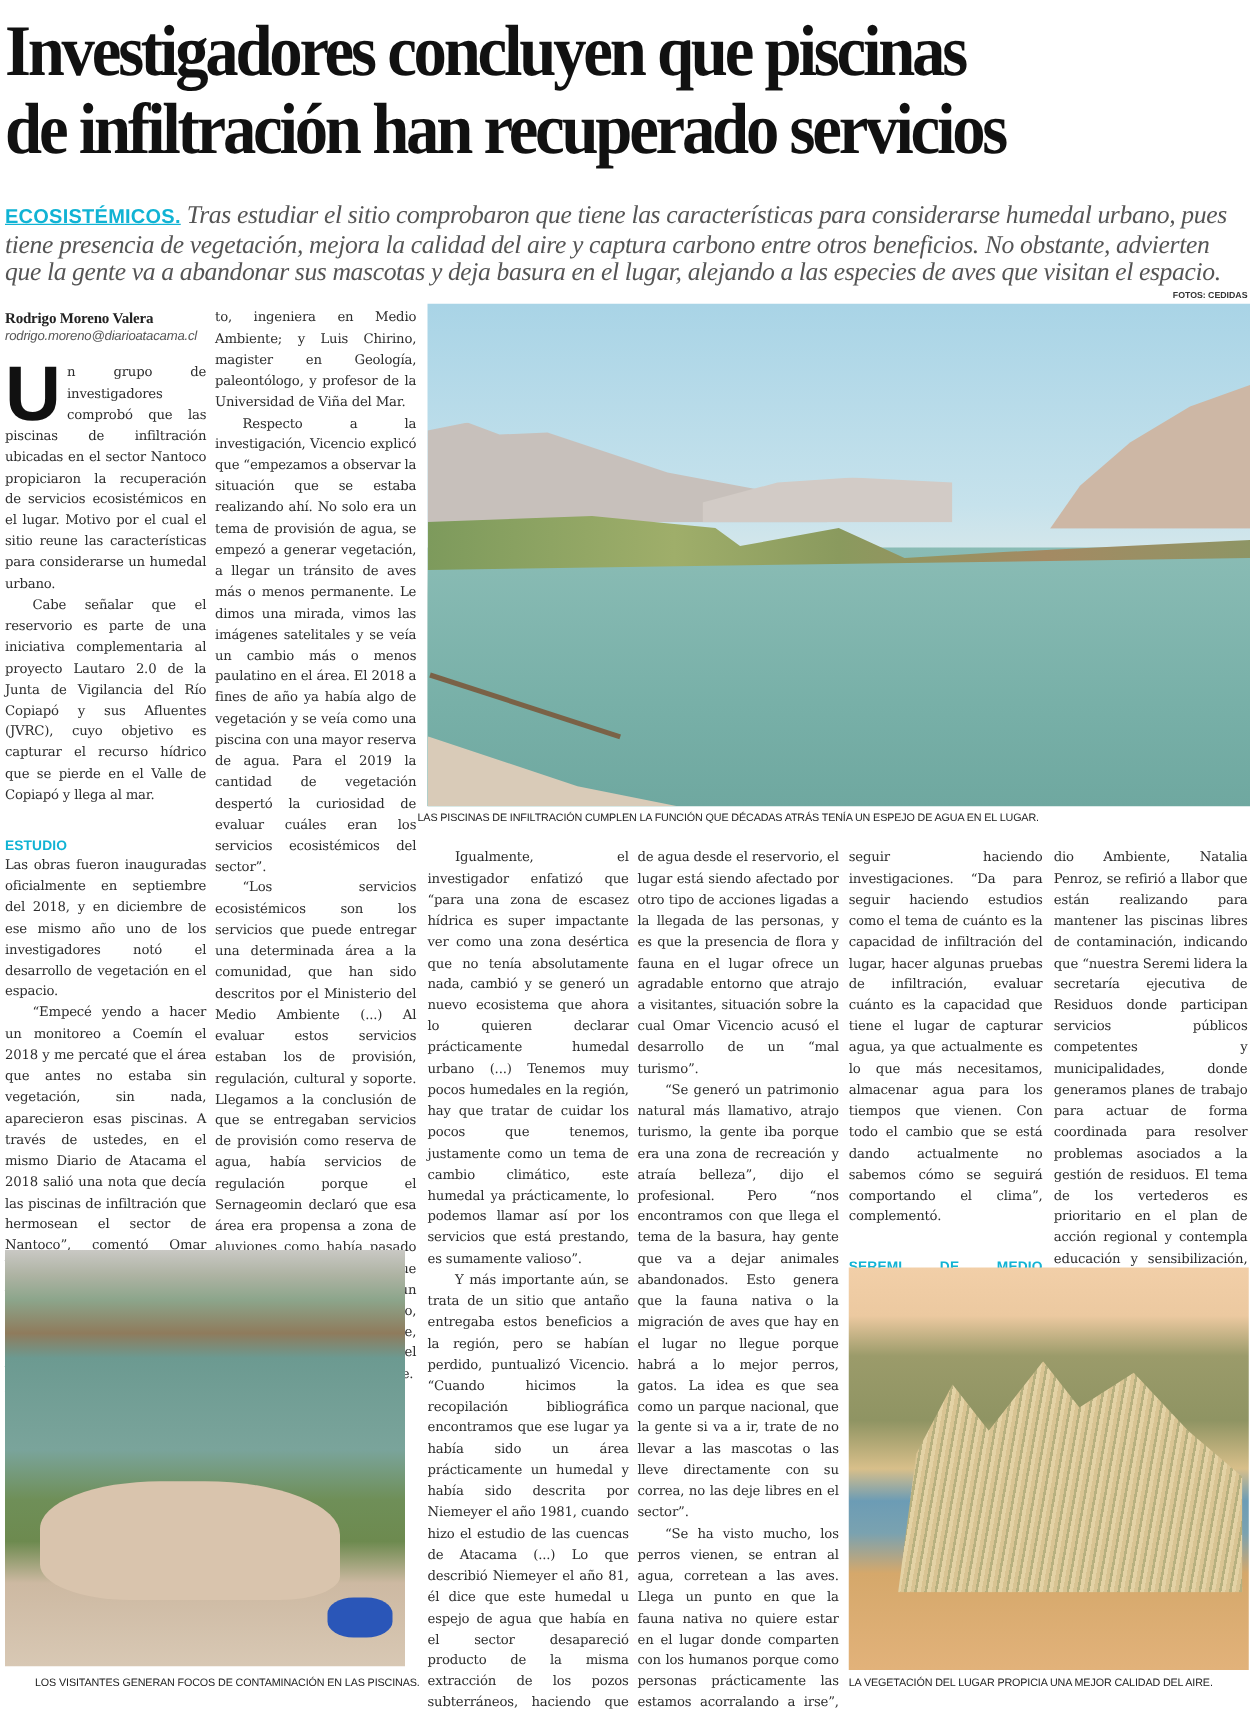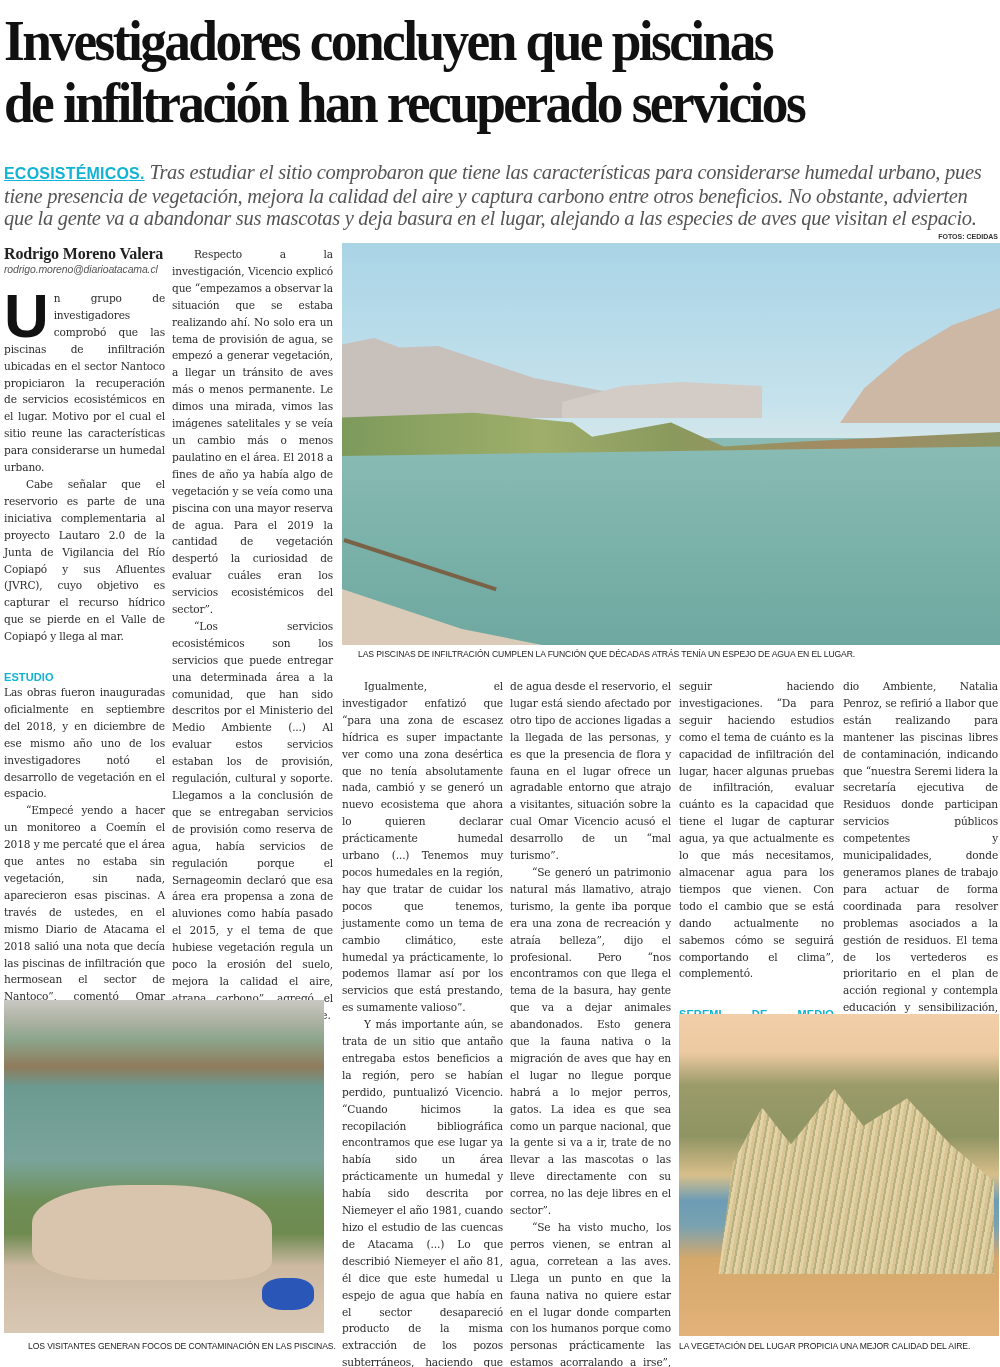--- a/index.html
+++ b/index.html
@@ -34,21 +34,21 @@
     position: absolute; font-size: 10.6px; line-height: 16.9px; text-align: justify;
     color: #2c2c2c; letter-spacing: -0.15px;
   }
   .col p { text-indent: 22px; }
   .col p.noindent { text-indent: 0; }
   .sub {
     font-family: "Liberation Sans", sans-serif; font-weight: bold; color: #11b3d4;
     font-size: 11px; line-height: 14px; margin-top: 25px; text-transform: uppercase; letter-spacing: 0.1px;
   }
 
-  .byline-name { font-family: "Liberation Serif", serif; font-weight: bold; font-size: 16px; line-height: 16px; color: #222; }
+  .byline-name { font-family: "Liberation Serif", serif; font-weight: bold; font-size: 12px; line-height: 16px; color: #222; }
   .byline-email { font-family: Liberation Sans, sans-serif; font-style: italic; font-size: 10.5px; line-height: 14px; color: #555; margin-bottom: 14px; }
 
   .dropcap {
     float: left; font-family: "Liberation Sans", sans-serif; font-weight: bold;
     font-size: 62px; line-height: 48px; margin: 2px 5px 0 0; color: #111;
   }
 
   .photo { position: absolute; overflow: hidden; }
   .caption {
     position: absolute; font-family: "Liberation Sans", sans-serif; font-size: 8.6px;
@@ -106,34 +106,35 @@
   <div class="byline-email">rodrigo.moreno@diarioatacama.cl</div>
   <p class="noindent"><span class="dropcap">U</span><span>n grupo de investigadores comprobó que las piscinas de infiltración ubicadas en el sector Nantoco propiciaron la recuperación de servicios ecosistémicos en el lugar. Motivo por el cual el sitio reune las características para considerarse un humedal urbano.</span></p>
   <p>Cabe señalar que el reservorio es parte de una iniciativa complementaria al proyecto Lautaro 2.0 de la Junta de Vigilancia del Río Copiapó y sus Afluentes (JVRC), cuyo objetivo es capturar el recurso hídrico que se pierde en el Valle de Copiapó y llega al mar.</p>
   <div class="sub">ESTUDIO</div>
   <p class="noindent">Las obras fueron inauguradas oficialmente en septiembre del 2018, y en diciembre de ese mismo año uno de los investigadores notó el desarrollo de vegetación en el espacio.</p>
   <p>“Empecé yendo a hacer un monitoreo a Coemín el 2018 y me percaté que el área que antes no estaba sin vegetación, sin nada, aparecieron esas piscinas. A través de ustedes, en el mismo Diario de Atacama el 2018 salió una nota que decía las piscinas de infiltración que hermosean el sector de Nantoco”, comentó Omar Vicencio, ingeniero en Medio Ambiente, paleontólogo e investigador adjunto del Museo Regional.</p>
   <p>Tras ese hallazgo, Vicencio se interesó en el sitio y decidió estudiarlo junto a Tamara So-</p>
 </div>
 
 <div class="col" style="left:172px; top:246px; width:161px;">
+  <p class="noindent">to, ingeniera en Medio Ambiente; y Luis Chirino, magister en Geología, paleontólogo, y profesor de la Universidad de Viña del Mar.</p>
   <p>Respecto a la investigación, Vicencio explicó que “empezamos a observar la situación que se estaba realizando ahí. No solo era un tema de provisión de agua, se empezó a generar vegetación, a llegar un tránsito de aves más o menos permanente. Le dimos una mirada, vimos las imágenes satelitales y se veía un cambio más o menos paulatino en el área. El 2018 a fines de año ya había algo de vegetación y se veía como una piscina con una mayor reserva de agua. Para el 2019 la cantidad de vegetación despertó la curiosidad de evaluar cuáles eran los servicios ecosistémicos del sector”.</p>
   <p>“Los servicios ecosistémicos son los servicios que puede entregar una determinada área a la comunidad, que han sido descritos por el Ministerio del Medio Ambiente (...) Al evaluar estos servicios estaban los de provisión, regulación, cultural y soporte. Llegamos a la conclusión de que se entregaban servicios de provisión como reserva de agua, había servicios de regulación porque el Sernageomin declaró que esa área era propensa a zona de aluviones como había pasado el 2015, y el tema de que hubiese vegetación regula un poco la erosión del suelo, mejora la calidad el aire, atrapa carbono”, agregó el ingeniero en Medio Ambiente.</p>
 </div>
 
 <div class="photo" id="photo-main">
   <div class="mtn-l"></div>
   <div class="mtn-c"></div>
   <div class="mtn-r"></div>
   <div class="water"></div>
   <div class="veg"></div>
   <div class="bank"></div>
   <div class="fence"></div>
 </div>
-<div class="caption" style="left:358px; top:649px;">LAS PISCINAS DE INFILTRACIÓN CUMPLEN LA FUNCIÓN QUE DÉCADAS ATRÁS TENÍA UN ESPEJO DE AGUA EN EL LUGAR.</div>
+<div class="caption" style="left:334px; top:649px;">LAS PISCINAS DE INFILTRACIÓN CUMPLEN LA FUNCIÓN QUE DÉCADAS ATRÁS TENÍA UN ESPEJO DE AGUA EN EL LUGAR.</div>
 
 <div class="col" style="left:342px; top:678px; width:161px;">
   <p>Igualmente, el investigador enfatizó que “para una zona de escasez hídrica es super impactante ver como una zona desértica que no tenía absolutamente nada, cambió y se generó un nuevo ecosistema que ahora lo quieren declarar prácticamente humedal urbano (...) Tenemos muy pocos humedales en la región, hay que tratar de cuidar los pocos que tenemos, justamente como un tema de cambio climático, este humedal ya prácticamente, lo podemos llamar así por los servicios que está prestando, es sumamente valioso”.</p>
   <p>Y más importante aún, se trata de un sitio que antaño entregaba estos beneficios a la región, pero se habían perdido, puntualizó Vicencio. “Cuando hicimos la recopilación bibliográfica encontramos que ese lugar ya había sido un área prácticamente un humedal y había sido descrita por Niemeyer el año 1981, cuando hizo el estudio de las cuencas de Atacama (...) Lo que describió Niemeyer el año 81, él dice que este humedal u espejo de agua que había en el sector desapareció producto de la misma extracción de los pozos subterráneos, haciendo que disminuyera el nivel freático, al disminuir el nivel freático desapareció el espejo de agua”, sostuvo.</p>
 
 </div>
 
 <div class="col" style="left:510px; top:678px; width:161px;">
   <p class="noindent">de agua desde el reservorio, el lugar está siendo afectado por otro tipo de acciones ligadas a la llegada de las personas, y es que la presencia de flora y fauna en el lugar ofrece un agradable entorno que atrajo a visitantes, situación sobre la cual Omar Vicencio acusó el desarrollo de un “mal turismo”.</p>
   <p>“Se generó un patrimonio natural más llamativo, atrajo turismo, la gente iba porque era una zona de recreación y atraía belleza”, dijo el profesional. Pero “nos encontramos con que llega el tema de la basura, hay gente que va a dejar animales abandonados. Esto genera que la fauna nativa o la migración de aves que hay en el lugar no llegue porque habrá a lo mejor perros, gatos. La idea es que sea como un parque nacional, que la gente si va a ir, trate de no llevar a las mascotas o las lleve directamente con su correa, no las deje libres en el sector”.</p>

